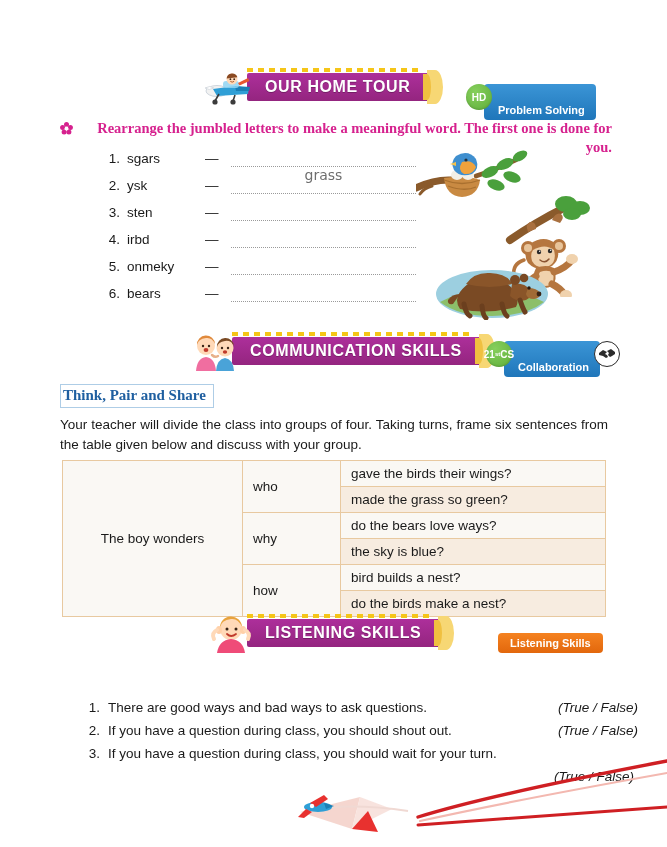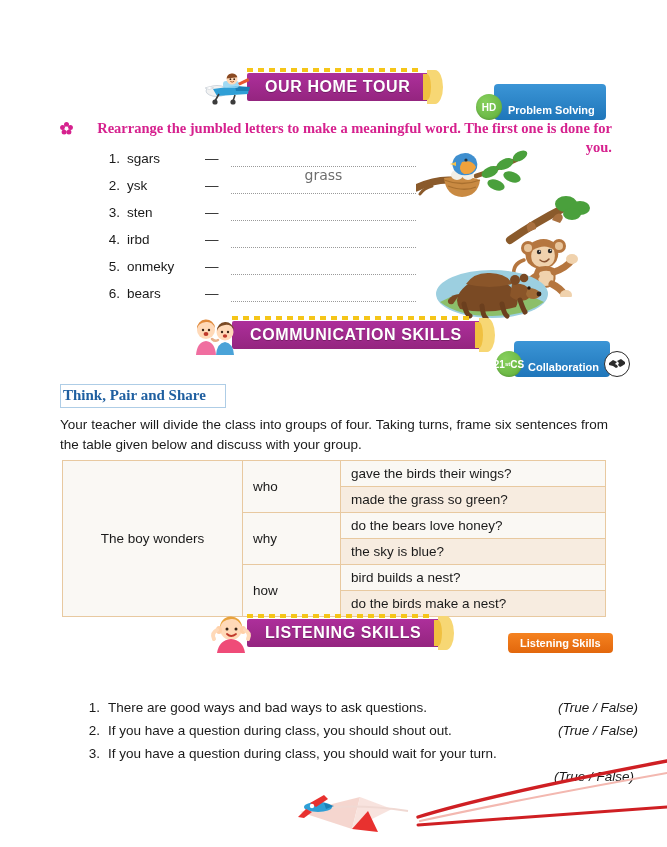--- a/index.html
+++ b/index.html
@@ -83,21 +83,21 @@
   }
   .banner-tail::after{
     content:"";
     position:absolute; left:-4px; top:4px;
     width:8px; height:26px;
     background:#f0c040;
     border-radius:0 50% 50% 0 / 0 50% 50% 0;
   }
 
   
-  .skill-badge { display: flex; align-items: flex-end; margin-left: 10px; }
+  .skill-badge { display: flex; align-items: flex-start; }
 
   .badge-circle {
     width: 26px; height: 26px;
     border-radius: 50%;
     background: radial-gradient(circle at 35% 30%, #86cf5c, #5fae3a);
     color: #fff;
     font-size: 10px;
     font-weight: bold;
     display: flex; align-items: center; justify-content: center;
     z-index: 3;
@@ -182,21 +182,21 @@
     position: relative;
     top: 17px;
     background: #fff;
     padding: 0 2px;
   }
 
   
   .tps-box {
     position: absolute;
     border: 1px solid #aecde6;
-    padding: 2px 19px 3px 2px;
+    padding: 2px 7px 3px 2px;
     color: #1f5fa0;
     font-family: "Liberation Serif", serif;
     font-weight: bold;
     font-size: 15px;
     background: #fff;
   }
 
   .body-para {
     position: absolute;
     font-size: 13.5px;
@@ -401,21 +401,21 @@
       <span class="j-line"><span class="j-answer"></span></span>
     </div>
     <div class="jumble-row">
       <span class="j-num">6.</span>
       <span class="j-word">bears</span>
       <span class="j-dash">—</span>
       <span class="j-line"><span class="j-answer"></span></span>
     </div>
   </div>
 
-  <div class="banner-row" style="left:190px; top:320px;">
+  <div class="banner-row" style="left:190px; top:336px;">
     <div class="banner">
       <div class="banner-mascot">
         <svg width="52" height="40" viewBox="0 0 52 40">
           <circle cx="16" cy="15" r="9" fill="#ffd9b8"></circle>
           <path d="M7 14 a9 9 0 0 1 18 -1 q-3 -7 -9 -6 q-8 1 -9 7z" fill="#e08a3c"></path>
           <circle cx="13" cy="15" r="1.2" fill="#3a2416"></circle>
           <circle cx="19" cy="15" r="1.2" fill="#3a2416"></circle>
           <ellipse cx="16" cy="19" rx="2.4" ry="2" fill="#c0392b"></ellipse>
           <path d="M6 40 q1 -13 10 -14 q9 1 10 14z" fill="#f06ea0"></path>
           <circle cx="35" cy="17" r="8.5" fill="#ffd9b8"></circle>
@@ -458,21 +458,21 @@
         <tr>
       <td class="cell-subject" rowspan="6">The boy wonders</td>
       <td class="cell-qword" rowspan="2">who</td>
       <td class="cell-phrase">gave the birds their wings?</td>
     </tr>
     <tr>
       <td class="cell-phrase tint">made the grass so green?</td>
     </tr>
     <tr>
       <td class="cell-qword" rowspan="2">why</td>
-      <td class="cell-phrase">do the bears love honey?</td>
+      <td class="cell-phrase">do the bears love ways?</td>
     </tr>
     <tr>
       <td class="cell-phrase tint">the sky is blue?</td>
     </tr>
     <tr>
       <td class="cell-qword" rowspan="2">how</td>
       <td class="cell-phrase">bird builds a nest?</td>
     </tr>
     <tr>
       <td class="cell-phrase tint">do the birds make a nest?</td>

